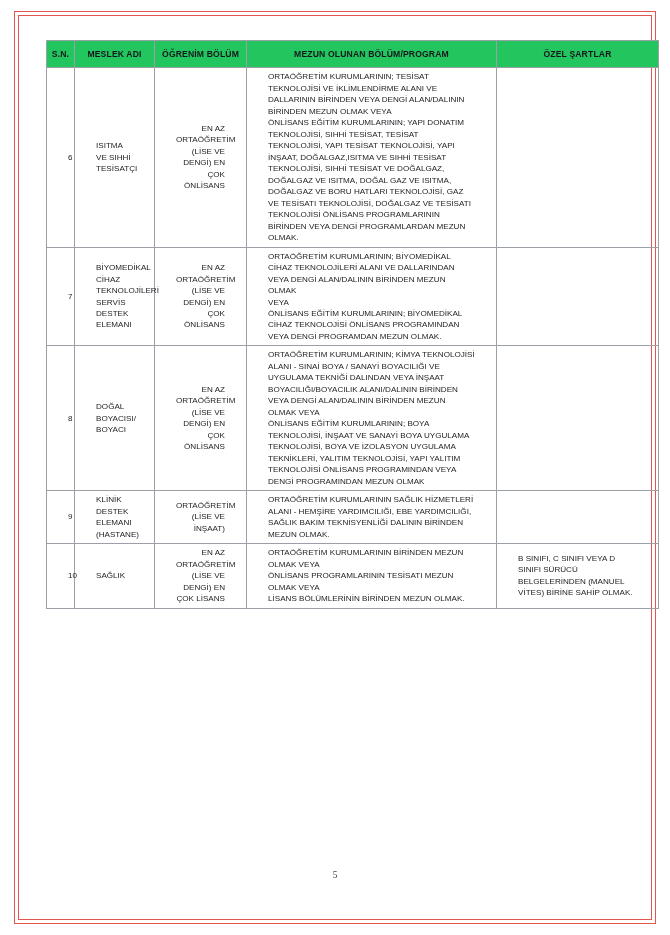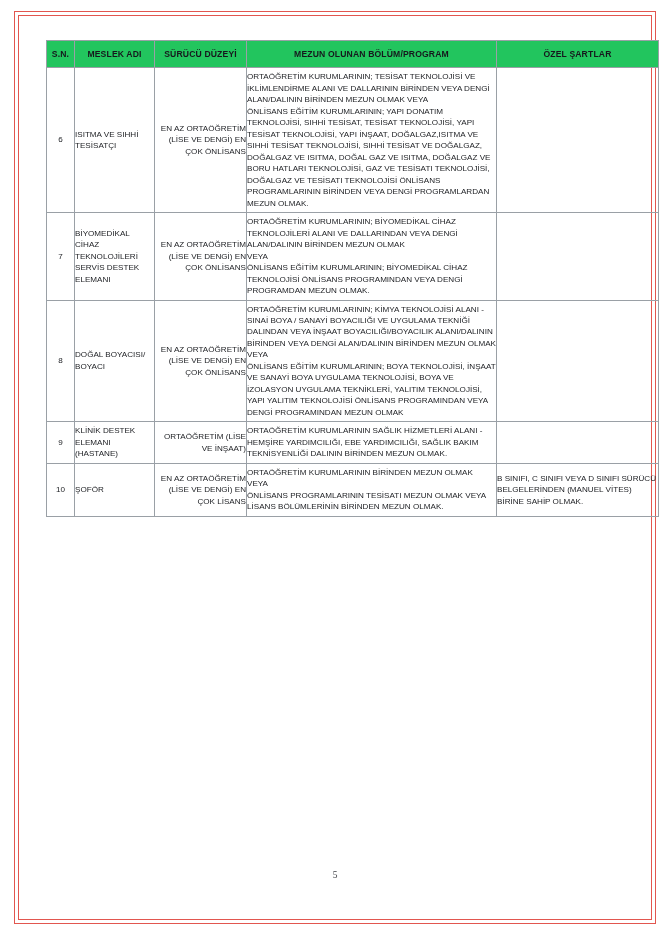--- a/index.html
+++ b/index.html
@@ -63,21 +63,21 @@
     font-weight: bold;
     letter-spacing: 0.15px;
     text-align: center;
     padding: 8px 3px;
     line-height: 1.2;
   }
   table.doc-table tbody td {
     color: #1b1d21;
     font-size: 8.1px;
     line-height: 1.42;
-    padding: 3px 0;
+    padding: 3px 21px;
   }
   .c-sn      { width: 28px;  text-align: center; font-size: 8.4px; }
   .c-meslek  { width: 80px;  text-align: left; margin-top: 20px; }
   .c-duzey   { width: 92px;  text-align: right; }
   .c-program { width: 250px; text-align: left; vertical-align: top; }
   .c-ozel    { width: 162px; text-align: left; vertical-align: top; margin-left: 28px; }
   td.c-program, td.c-ozel { padding-top: 4px; padding-bottom: 4px; }
   .linelist { margin: 0; }
   .linelist div { white-space: normal; }
   .page-number {
@@ -98,21 +98,21 @@
 
   <div class="frame-outer"></div>
   <div class="frame-inner"></div>
 
   <div class="content">
     <table class="doc-table">
       <thead>
         <tr>
           <th class="c-sn">S.N.</th>
           <th class="c-meslek">MESLEK ADI</th>
-          <th class="c-duzey">SÜRÜCÜ DÜZEYİ</th>
+          <th class="c-duzey">ÖĞRENİM BÖLÜM</th>
           <th class="c-program">MEZUN OLUNAN BÖLÜM/PROGRAM</th>
           <th class="c-ozel">ÖZEL ŞARTLAR</th>
         </tr>
       </thead>
       <tbody id="table-body">
           <tr>
             <td class="c-sn">6</td>
             <td class="c-meslek">ISITMA VE SIHHİ TESİSATÇI</td>
             <td class="c-duzey">EN AZ ORTAÖĞRETİM (LİSE VE DENGİ) EN ÇOK ÖNLİSANS</td>
             <td class="c-program">
@@ -150,21 +150,21 @@
           </tr>
           <tr>
             <td class="c-sn">9</td>
             <td class="c-meslek">KLİNİK DESTEK ELEMANI (HASTANE)</td>
             <td class="c-duzey">ORTAÖĞRETİM (LİSE VE İNŞAAT)</td>
             <td class="c-program">ORTAÖĞRETİM KURUMLARININ SAĞLIK HİZMETLERİ ALANI - HEMŞİRE YARDIMCILIĞI, EBE YARDIMCILIĞI, SAĞLIK BAKIM TEKNİSYENLİĞİ DALININ BİRİNDEN MEZUN OLMAK.</td>
             <td class="c-ozel"></td>
           </tr>
           <tr>
             <td class="c-sn">10</td>
-            <td class="c-meslek">ŞOFÖR</td>
+            <td class="c-meslek">SAĞLIK</td>
             <td class="c-duzey">EN AZ ORTAÖĞRETİM (LİSE VE DENGİ) EN ÇOK LİSANS</td>
             <td class="c-program">
               <div class="linelist">
                 <div>ORTAÖĞRETİM KURUMLARININ BİRİNDEN MEZUN OLMAK VEYA</div>
                 <div>ÖNLİSANS PROGRAMLARININ TESİSATI MEZUN OLMAK VEYA</div>
                 <div>LİSANS BÖLÜMLERİNİN BİRİNDEN MEZUN OLMAK.</div>
               </div>
             </td>
             <td class="c-ozel">B SINIFI, C SINIFI VEYA D SINIFI SÜRÜCÜ BELGELERİNDEN (MANUEL VİTES) BİRİNE SAHİP OLMAK.</td>
           </tr>

